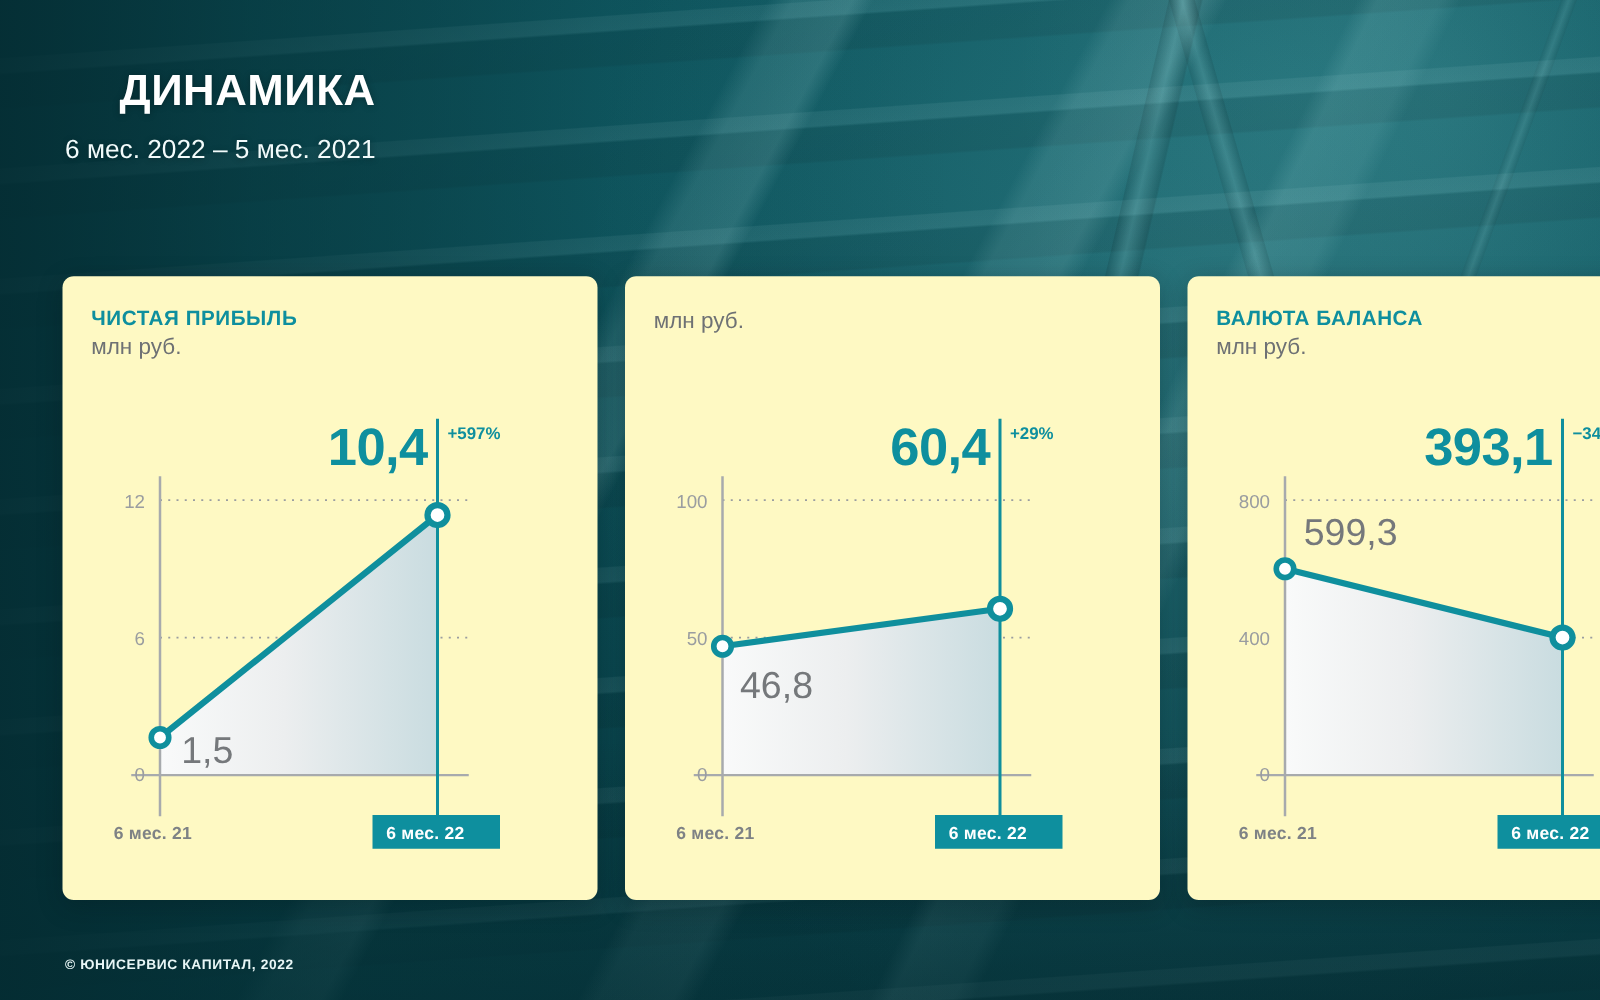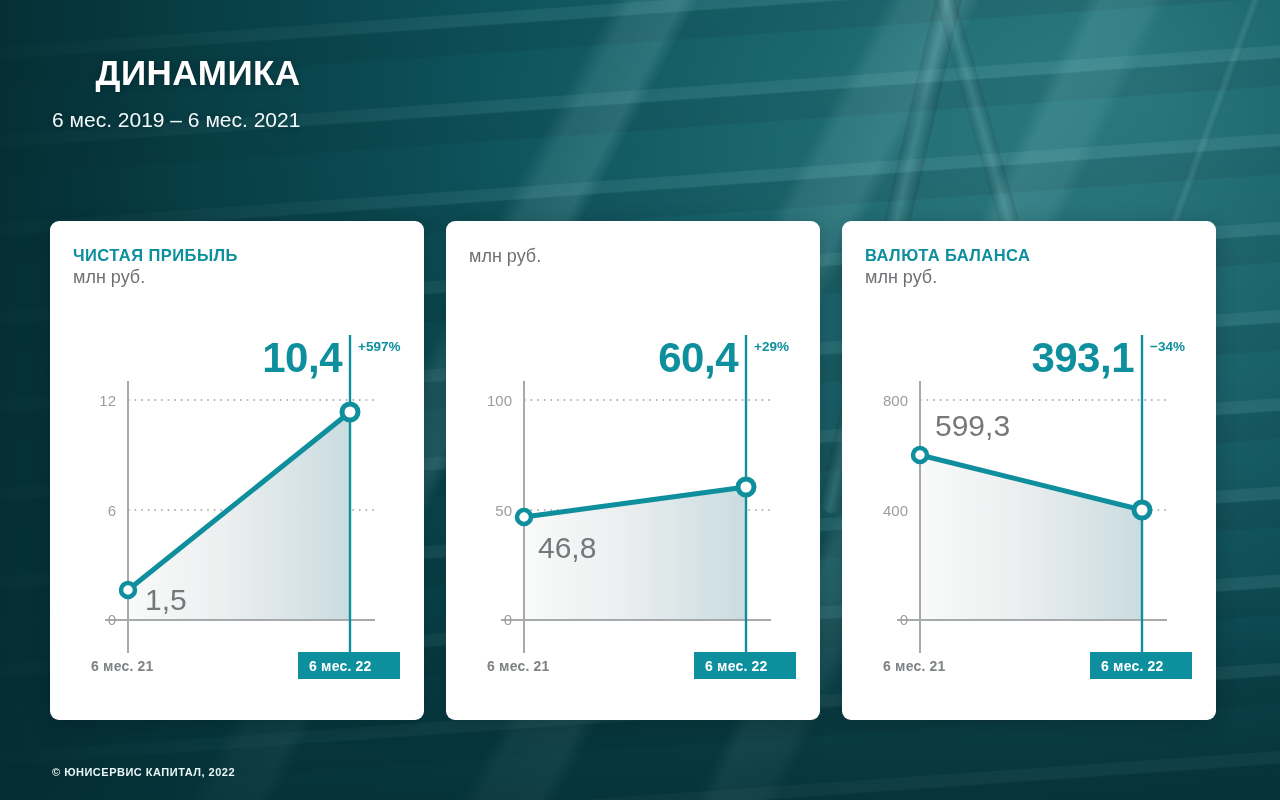--- a/index.html
+++ b/index.html
@@ -94,23 +94,23 @@
   .cards {
     position: absolute;
     top: 221px;
     left: 50px;
     display: flex;
     gap: 22px;
     z-index: 4;
   }
   .card {
     position: relative;
-    width: 374px;
+    width: 428px;
     height: 499px;
-    background: #ffffff;
+    background: #fef9c3;
     border-radius: 9px;
     box-shadow: 0 5px 20px rgba(0,20,24,0.28);
     overflow: hidden;
   }
 
   .card-head { position: absolute; top: 24px; left: 23px; right: 18px; }
   .card-title {
     color: #0e8f9e;
     font-size: 16.5px;
     font-weight: bold;
@@ -182,21 +182,21 @@
   <div class="bg-rail"></div>
   <div class="bg-rail two"></div>
   <div class="bg-rail three"></div>
   <div class="bg-vignette"></div>
 </div>
 
 <div class="header">
   <div class="title">
     <div>ДИНАМИКА</div>
   </div>
-  <div class="subtitle">6 мес. 2019 – 6 мес. 2021</div>
+  <div class="subtitle">6 мес. 2022 – 5 мес. 2021</div>
 </div>
 
 <div class="cards">
 
   <div class="card">
     <div class="card-head">
       <div class="card-title">ЧИСТАЯ ПРИБЫЛЬ</div>
       <div class="card-unit">млн руб.</div>
     </div>
     <div class="plot">

